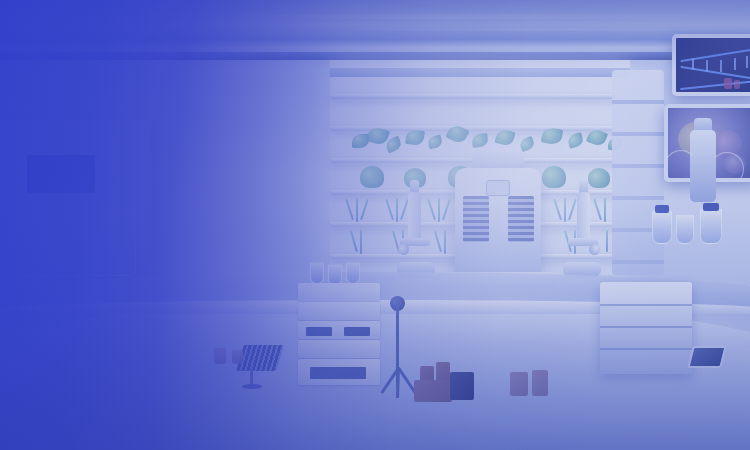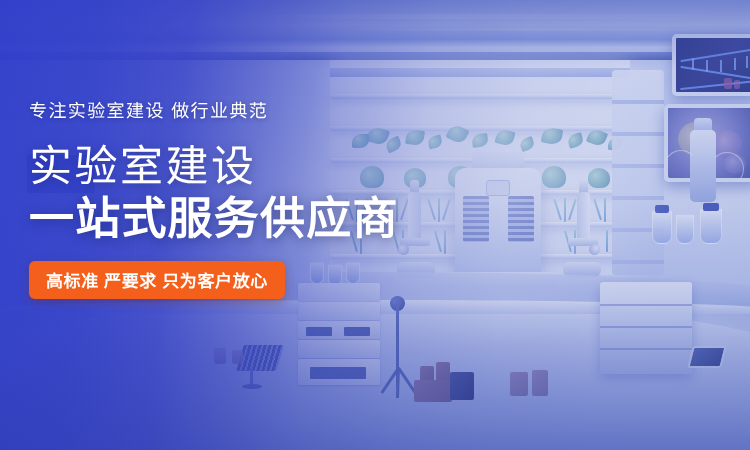--- a/index.html
+++ b/index.html
@@ -415,20 +415,14 @@
     <div class="streak" style="left:300px;top:28px;width:450px;height:3px;opacity:.45"></div>
     <div class="streak" style="left:0;top:96px;width:330px;height:3px;opacity:.35"></div>
     <div class="haze"></div>
   </div>
 
   <div class="tint-cool"></div>
   <div class="tint-top"></div>
   <div class="tint-grad"></div>
   <div class="tint-bottom"></div>
 
-  <div class="copy">
-    <div class="tagline">专注实验室建设 做行业典范</div>
-    <div class="h1-light">实验室建设</div>
-    <div class="h1-bold">一站式服务供应商</div>
-    <div class="badge">高标准 严要求 只为客户放心</div>
-  </div>
 
 </div>
 
 </body></html>

